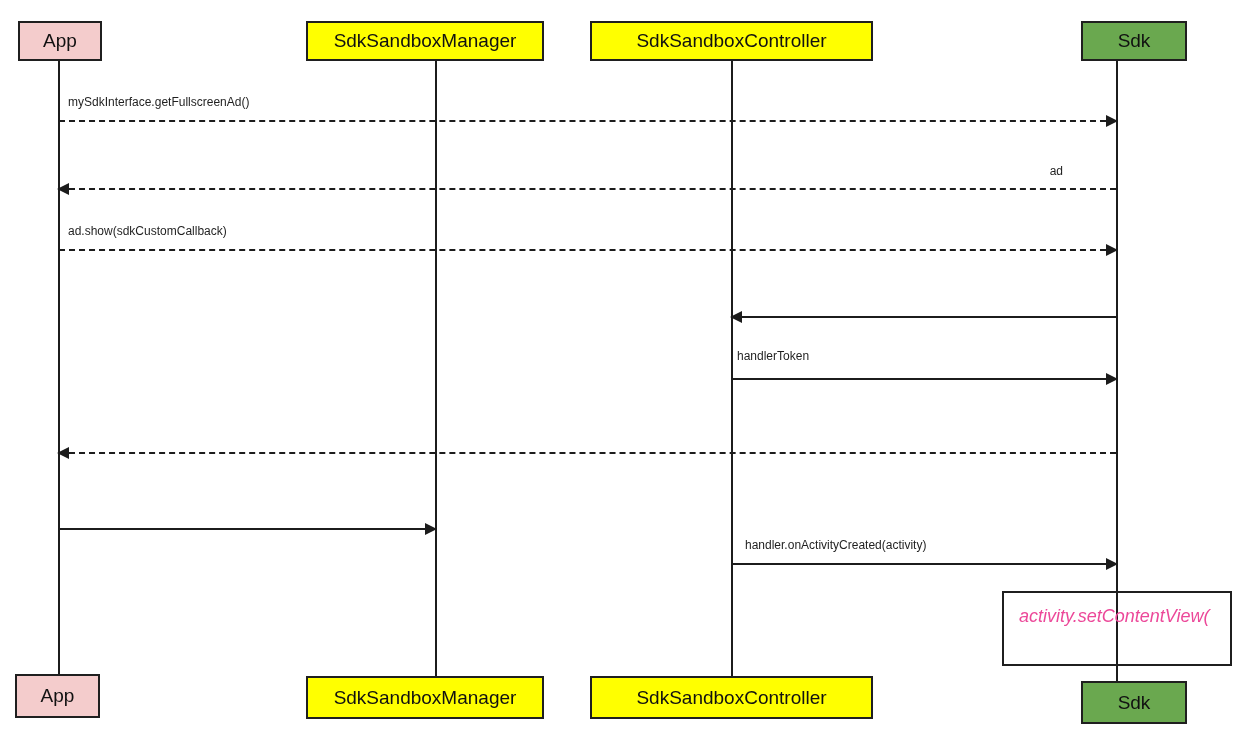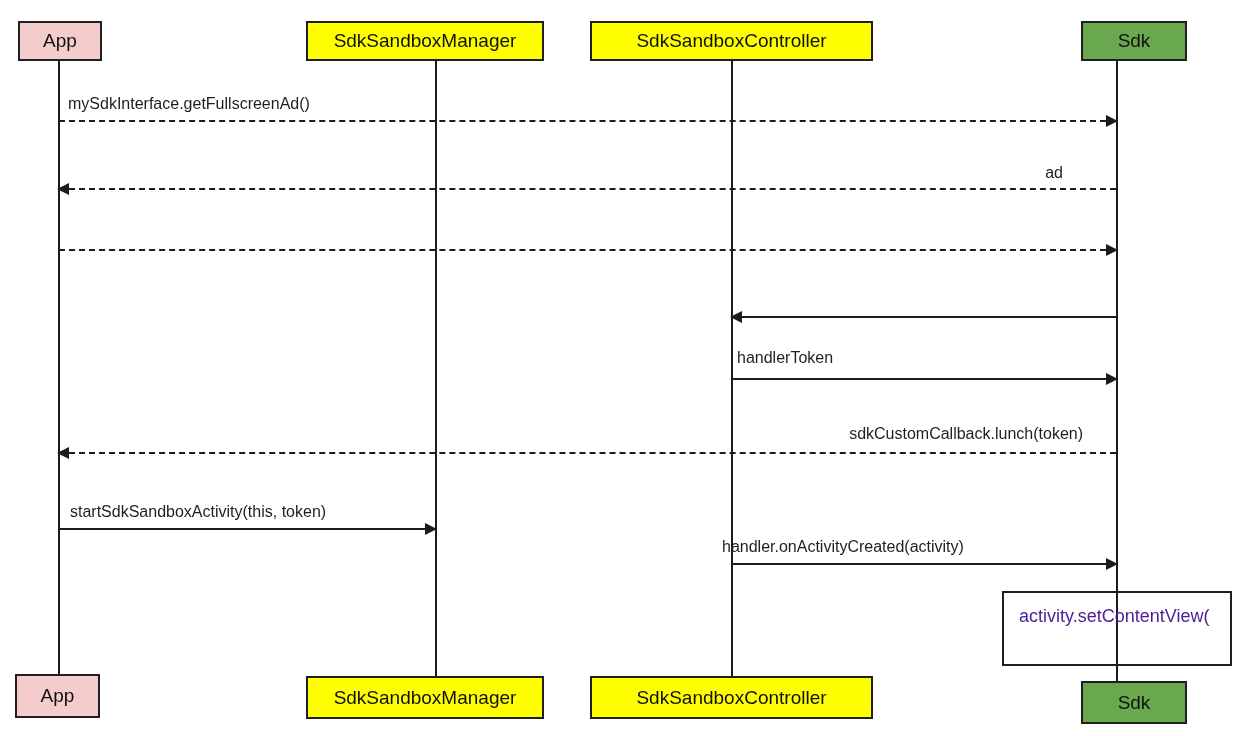--- a/index.html
+++ b/index.html
@@ -16,26 +16,26 @@
   .lifeline{position:absolute;width:2px;background:#1c1c1c;}
 
   .msg{position:absolute;height:0;border-top:2px solid #1c1c1c;}
   .msg.dashed{border-top-style:dashed;}
 
   .ah{position:absolute;width:0;height:0;top:-7px;
       border-top:6px solid transparent;border-bottom:6px solid transparent;}
   .ah.right{right:-2px;border-left:12px solid #1c1c1c;}
   .ah.left{left:-2px;border-right:12px solid #1c1c1c;}
 
-  .msg-label{position:absolute;font-size:16px;color:#1f1f1f;white-space:nowrap;}
+  .msg-label{position:absolute;font-size:12px;color:#1f1f1f;white-space:nowrap;}
   .msg-label.ralign{text-align:right;}
 
   .note{position:absolute;box-sizing:border-box;border:2px solid #1f1f1f;
-        background:transparent;font-size:18px;line-height:23px;color:#4c1d95;
-        padding:12px 0 16px 15px;}
+        background:transparent;font-size:18px;line-height:23px;color:#ec4899;
+        padding:12px 0 16px 15px;font-style:italic;}
 </style>
 </head>
 <body>
 
 <div class="canvas">
 
   <div class="lifeline" style="left:58px;top:61px;height:615px;"></div>
   <div class="lifeline" style="left:435px;top:61px;height:615px;"></div>
   <div class="lifeline" style="left:731px;top:61px;height:615px;"></div>
   <div class="lifeline" style="left:1116px;top:61px;height:620px;"></div>
@@ -56,44 +56,43 @@
   <div class="msg-label" style="left:68px;top:95px;">mySdkInterface.getFullscreenAd()</div>
   <div class="msg dashed" style="left:59px;top:120px;width:1057px;">
     <span class="ah right"></span>
   </div>
 
   <div class="msg-label ralign" style="left:943px;top:164px;width:120px;">ad</div>
   <div class="msg dashed" style="left:59px;top:188px;width:1057px;">
     <span class="ah left"></span>
   </div>
 
+  <div class="msg-label" style="left:68px;top:224px;">ad.show(sdkCustomCallback)</div>
   <div class="msg dashed" style="left:59px;top:249px;width:1057px;">
     <span class="ah right"></span>
   </div>
 
   <div class="msg" style="left:732px;top:316px;width:384px;">
     <span class="ah left"></span>
   </div>
 
   <div class="msg-label" style="left:737px;top:349px;">handlerToken</div>
   <div class="msg" style="left:732px;top:378px;width:384px;">
     <span class="ah right"></span>
   </div>
 
-  <div class="msg-label ralign" style="left:783px;top:425px;width:300px;">sdkCustomCallback.lunch(token)</div>
   <div class="msg dashed" style="left:59px;top:452px;width:1057px;">
     <span class="ah left"></span>
   </div>
 
-  <div class="msg-label" style="left:70px;top:503px;">startSdkSandboxActivity(this, token)</div>
   <div class="msg" style="left:59px;top:528px;width:376px;">
     <span class="ah right"></span>
   </div>
 
-  <div class="msg-label" style="left:722px;top:538px;">handler.onActivityCreated(activity)</div>
+  <div class="msg-label" style="left:745px;top:538px;">handler.onActivityCreated(activity)</div>
   <div class="msg" style="left:732px;top:563px;width:384px;">
     <span class="ah right"></span>
   </div>
 
   <div class="note" style="left:1002px;top:591px;width:230px;height:75px;">
     <div>activity.setContentView(</div>
   </div>
 
   <div class="actor fill-pink" style="left:15px;top:674px;width:85px;height:44px;">
     <span>App</span>

